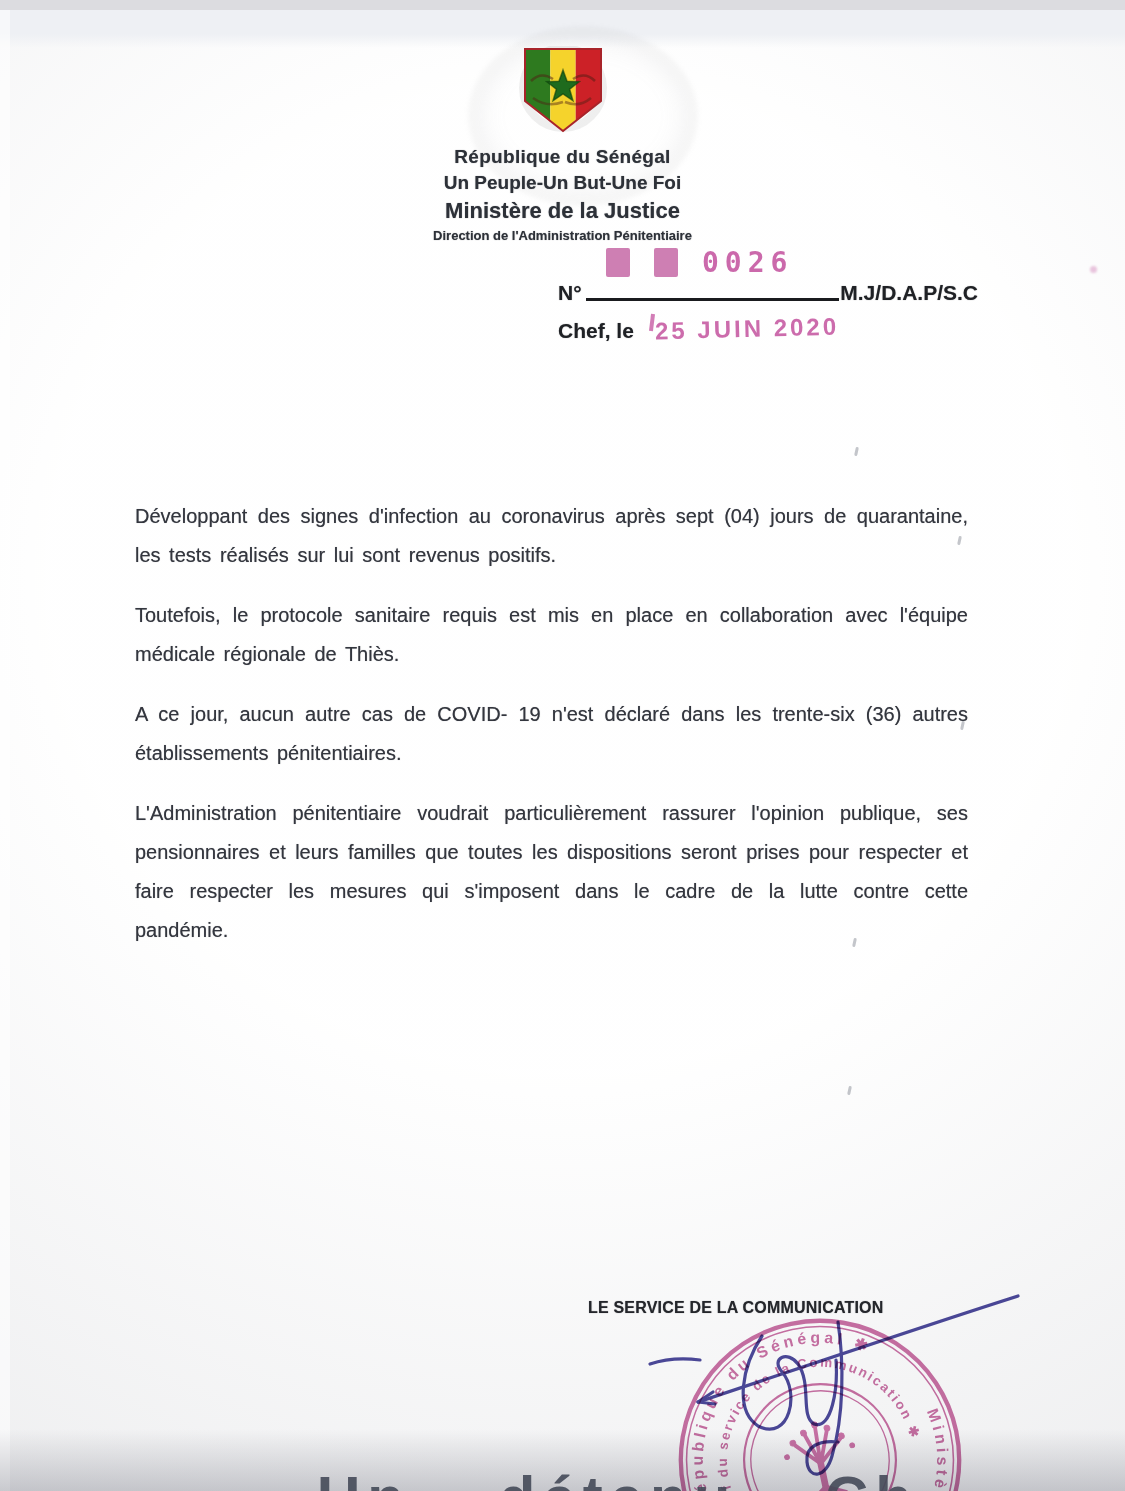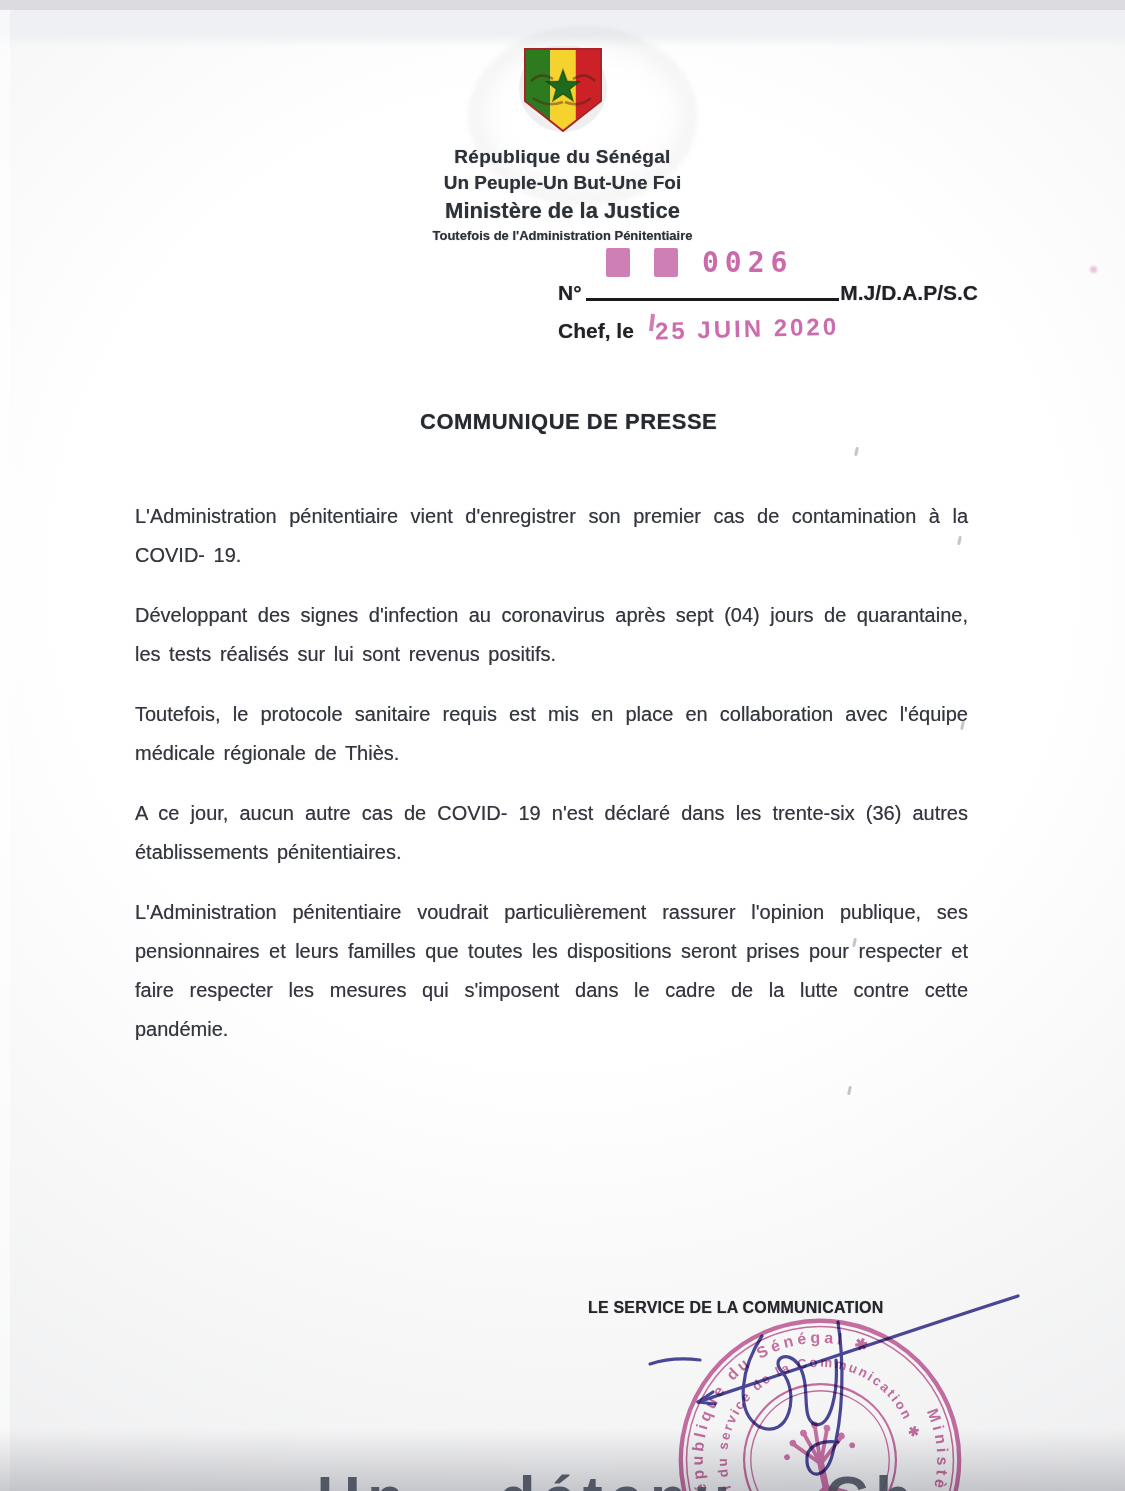--- a/index.html
+++ b/index.html
@@ -87,43 +87,41 @@
         <rect x="58.7" y="3" width="25.3" height="82" fill="#cc2127"></rect>
         <path d="M14 35 q10 -10 22 -2 M56 33 q12 -8 22 2" fill="none" stroke="rgba(80,30,20,.5)" stroke-width="2.5"></path>
         <path d="M16 52 q14 10 30 4 M48 56 q14 6 26 -4" fill="none" stroke="rgba(80,30,20,.45)" stroke-width="2.5"></path>
       </g>
       <polygon points="46,24 50.1,35.3 62.2,35.75 52.66,43.16 56,54.75 46,48 36,54.75 39.34,43.16 29.8,35.75 41.9,35.3" fill="#1f6b1d" stroke="rgba(10,60,10,.6)" stroke-width="1.5"></polygon>
       <path d="M8 3 H84 V55 L46 85 L8 55 Z" fill="none" stroke="#a8242a" stroke-width="2"></path>
     </svg>
     <div class="lh-country">République du Sénégal</div>
     <div class="lh-motto">Un Peuple-Un But-Une Foi</div>
     <div class="lh-ministry">Ministère de la Justice</div>
-    <div class="lh-direction">Toutefois de l'Administration Pénitentiaire</div>
+    <div class="lh-direction">Direction de l'Administration Pénitentiaire</div>
   </div>
 
   <div class="stamp-number">
     <span class="ink-block"></span>
     <span class="ink-block"></span>
     <span class="sn-digits">0026</span>
   </div>
 
   <div class="no-line">
     <span>N°</span>
     <span class="no-rule"></span>
     <span>M.J/D.A.P/S.C</span>
   </div>
 
   <div class="city-line">Chef, le</div>
   <div class="date-tick"></div>
   <div class="date-stamp">25 JUIN 2020</div>
 
-  <div class="doc-title">COMMUNIQUE DE PRESSE</div>
 
   <div class="body-text">
-    <p>L'Administration pénitentiaire  vient d'enregistrer son premier cas de contamination à la COVID- 19.</p>
     <p>Développant des signes d'infection au coronavirus après sept (04) jours de quarantaine, les tests réalisés sur lui sont revenus positifs.</p>
     <p>Toutefois, le protocole sanitaire requis est mis en place en collaboration avec l'équipe médicale régionale de Thiès.</p>
     <p>A ce jour,  aucun autre cas de COVID- 19  n'est déclaré dans les trente-six (36) autres établissements  pénitentiaires.</p>
     <p>L'Administration pénitentiaire voudrait particulièrement  rassurer l'opinion publique, ses pensionnaires et leurs familles que toutes les dispositions seront prises  pour respecter et faire respecter  les mesures qui s'imposent dans le cadre de la lutte contre cette  pandémie.</p>
   </div>
 
   <div class="signoff">LE SERVICE DE LA COMMUNICATION</div>
 
   <svg class="round-stamp" viewBox="0 0 300 300">
     <circle cx="150" cy="150" r="145" fill="none" stroke="#c4619b" stroke-width="4.5"></circle>

